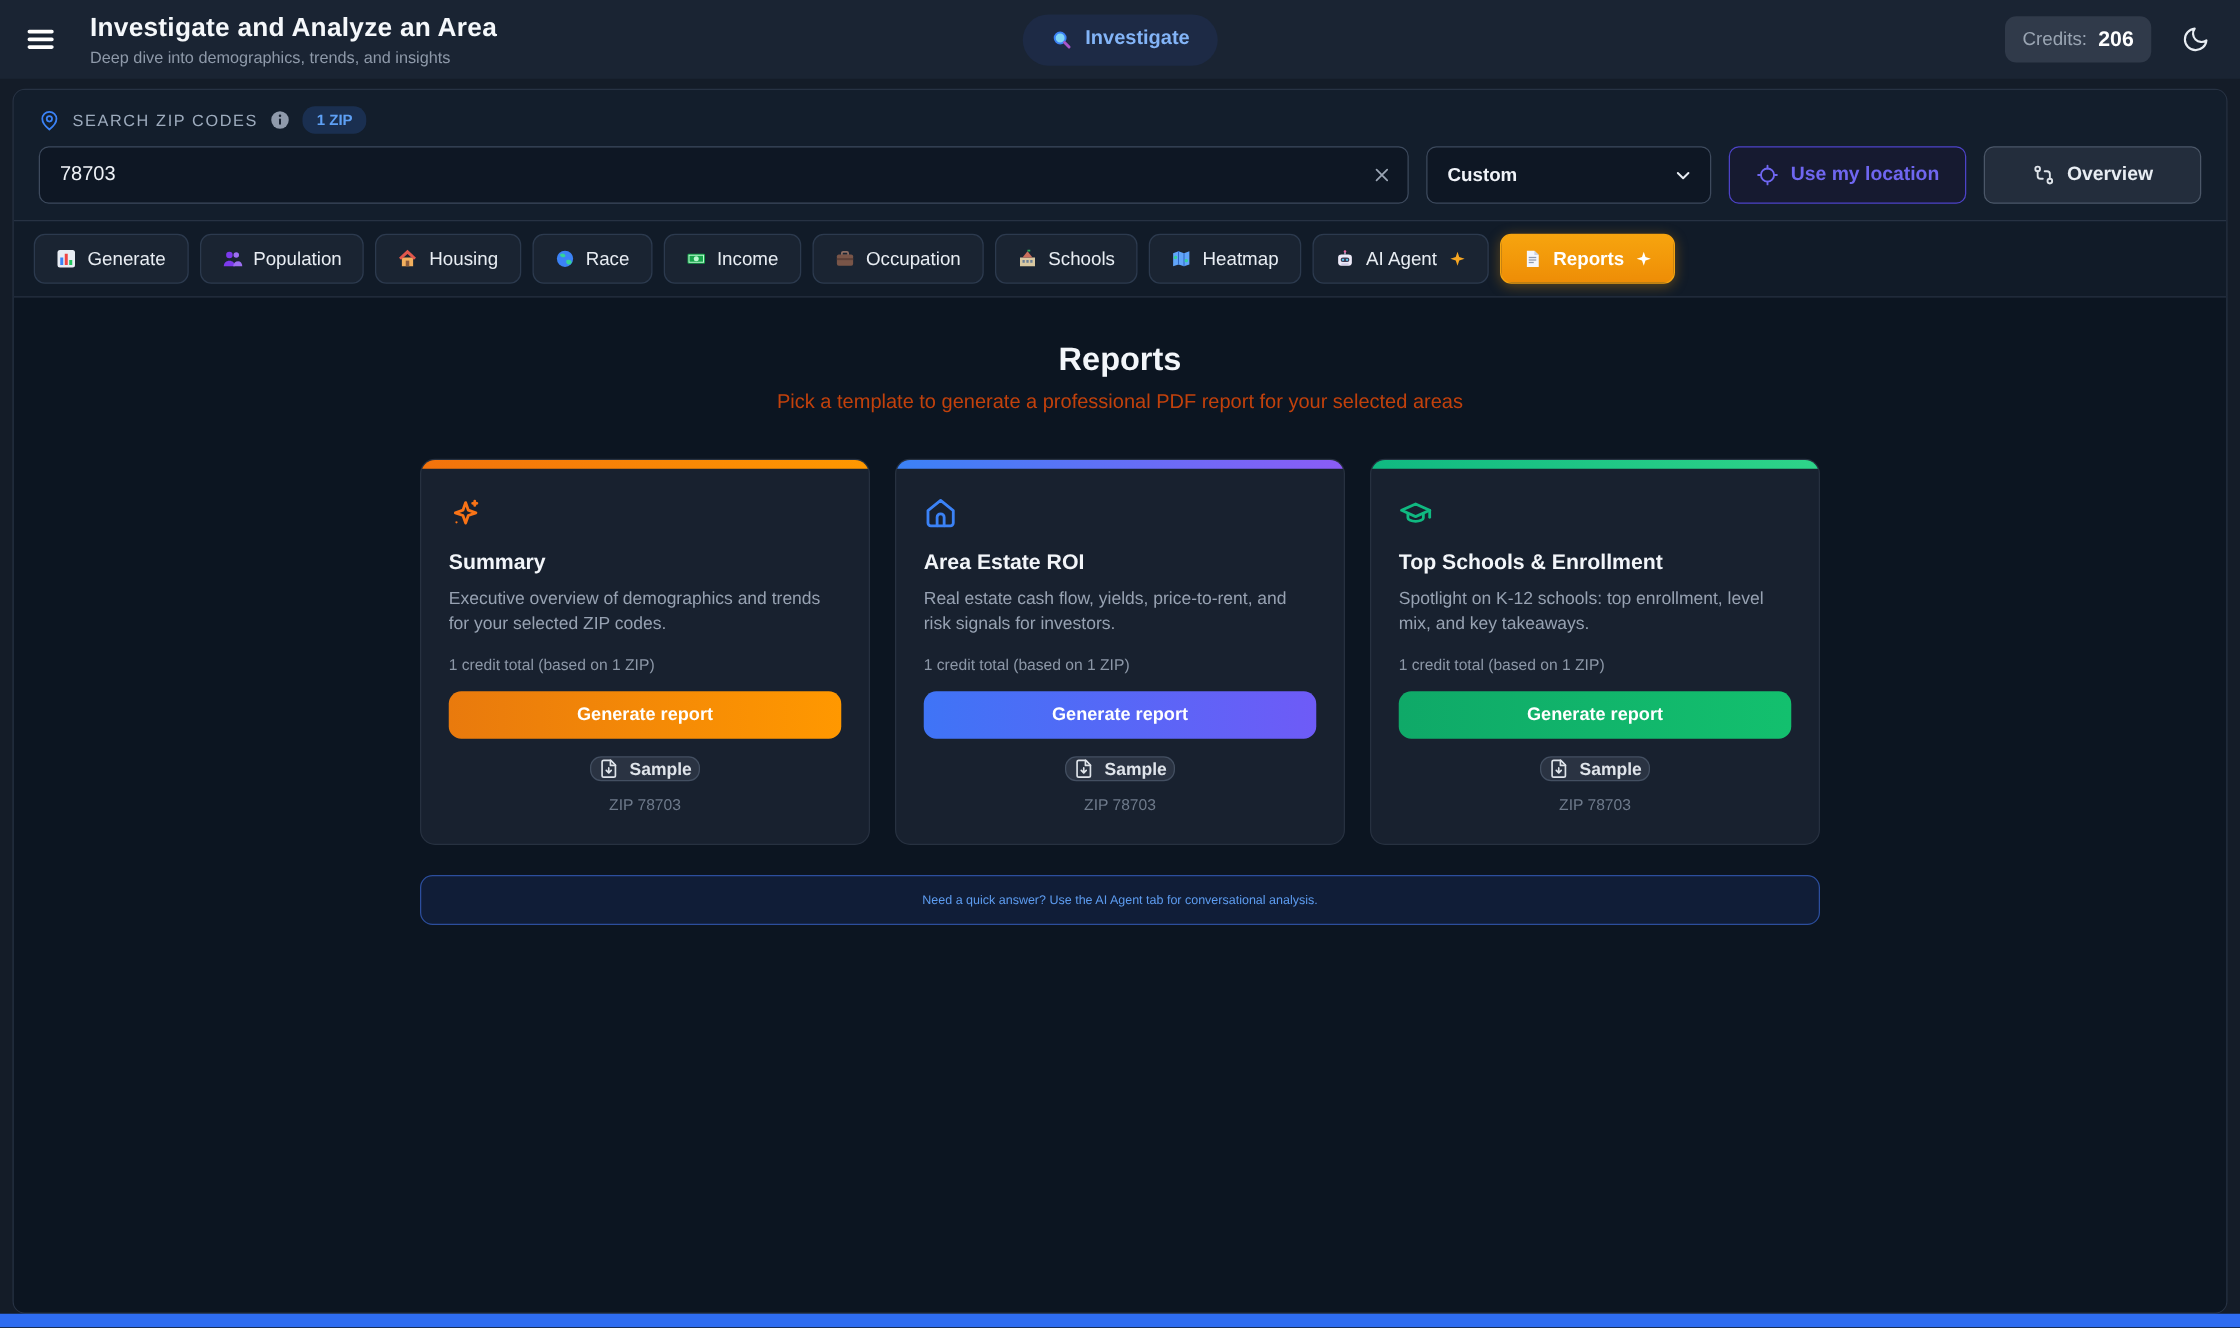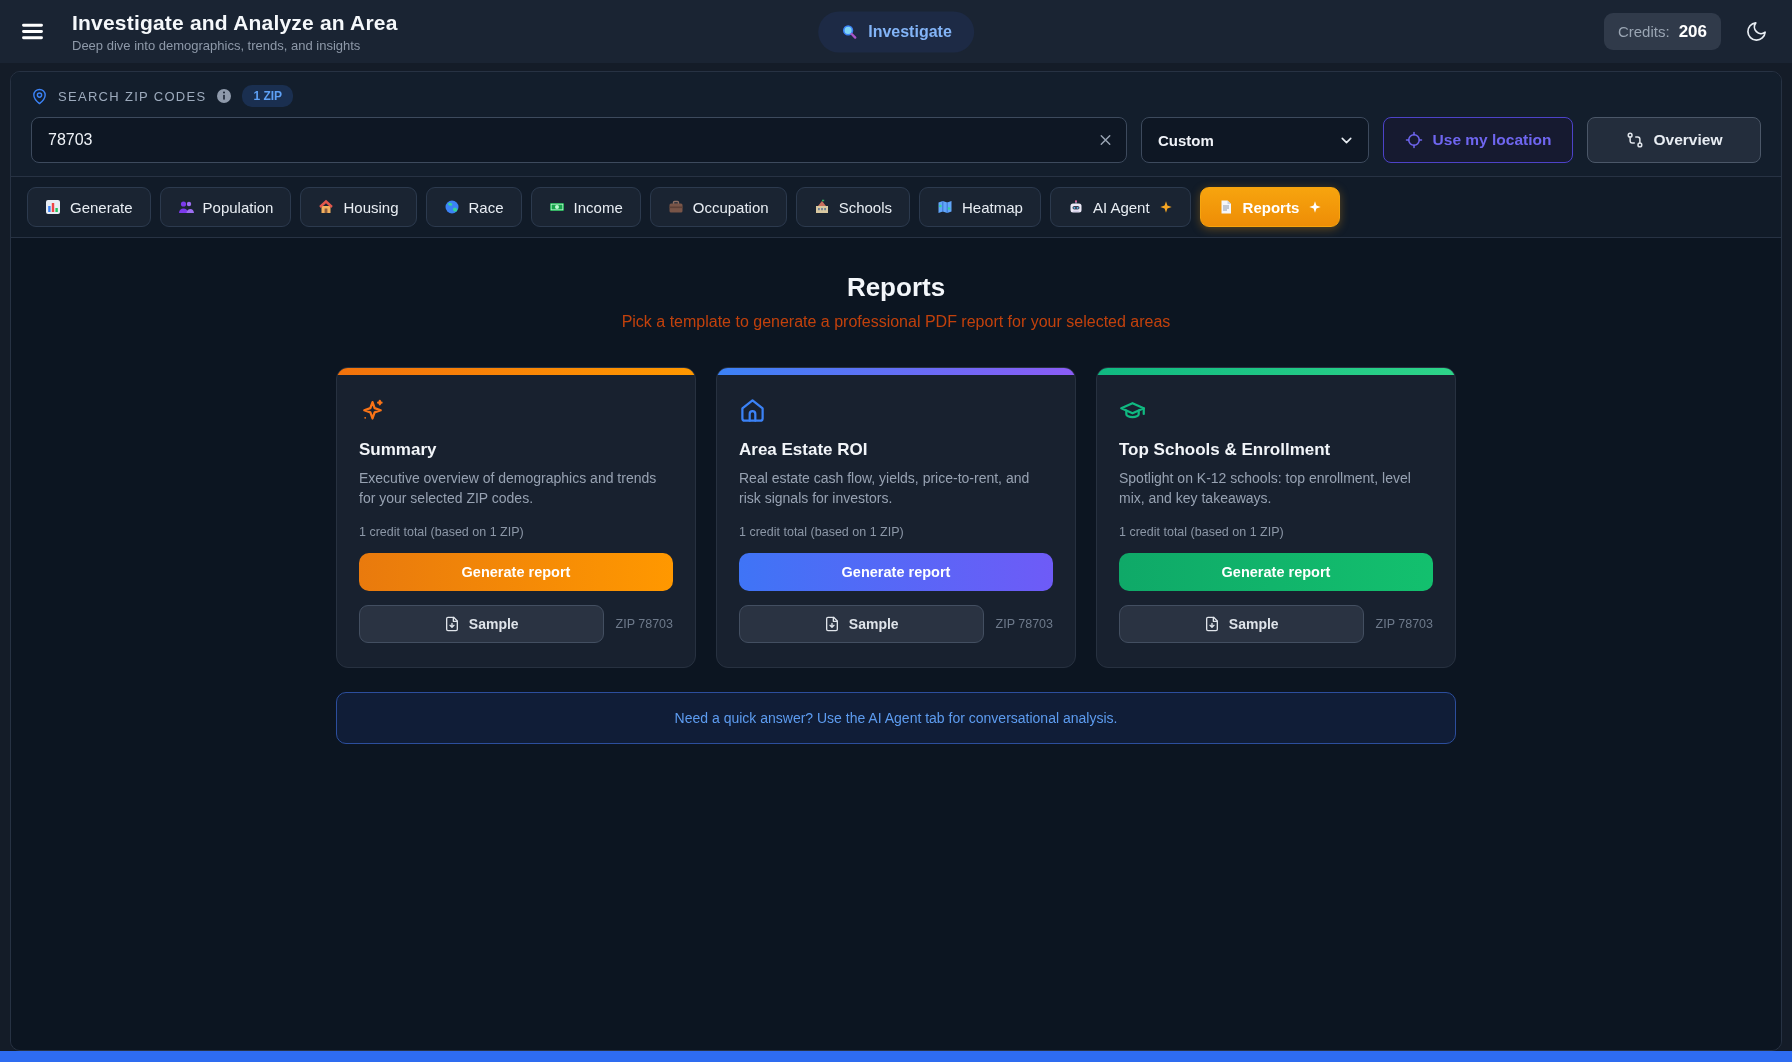--- a/index.html
+++ b/index.html
@@ -73,28 +73,28 @@
   .card-body { padding:22px 22px 24px; }
   .card-icon svg { width:27px; height:27px; }
   .card h3 { font-size:17px; font-weight:bold; margin:16px 0 0; color:#f2f5f9; }
   .desc { font-size:14px; color:#97a2b2; line-height:1.45; margin-top:8px; min-height:41px; }
   .credit { font-size:12.5px; color:#8c97a7; margin-top:16px; }
   .gen-btn { margin-top:14px; width:100%; height:38px; border:none; border-radius:10px;
     color:#fff; font-weight:bold; font-size:14.5px; cursor:pointer; font-family:inherit; }
   .gen-btn.orange { background:linear-gradient(90deg,#e97a0d,#ff9800); }
   .gen-btn.blue   { background:linear-gradient(90deg,#3f74f6,#6e5bf7); }
   .gen-btn.green  { background:linear-gradient(90deg,#0fa968,#13c06e); }
-  .sample-row { display:flex; align-items:center; gap:12px; margin-top:14px; }
+  .sample-row { display:flex; align-items:center; gap:12px; margin-top:14px;flex-direction:column; }
   .sample-btn { flex:1; height:38px; background:#2a3342; border:1px solid #434f61; border-radius:9px;
     color:#dfe4ea; font-weight:600; font-size:14px; display:flex; align-items:center; justify-content:center; gap:9px; cursor:pointer; }
   .sample-btn svg { width:16px; height:16px; }
   .zip-note { font-size:12.5px; color:#6e7a8b; white-space:nowrap; }
 
-  .ai-note { width:1120px; height:52px; margin:24px auto 0; border:1px solid #2c4e9d; background:#101d37;
-    border-radius:10px; display:flex; align-items:center; justify-content:center; font-size:14px; color:#5d9cf0; }
+  .ai-note { width:1120px; height:40px; margin:24px auto 0; border:1px solid #2c4e9d; background:#101d37;
+    border-radius:10px; display:flex; align-items:center; justify-content:center; font-size:10px; color:#5d9cf0; }
 
   .bottom-strip { position:absolute; left:0; right:0; bottom:0; height:11px; background:#2e6cf1; }
 </style>
 </head>
 <body>
 
 <header class="topbar">
   <div class="burger">
     <svg width="27" height="27" viewBox="0 0 24 24" fill="none" stroke="#ffffff" stroke-width="2.6" stroke-linecap="round">
         <path d="M4 6.5h16M4 12h16M4 17.5h16"></path>

